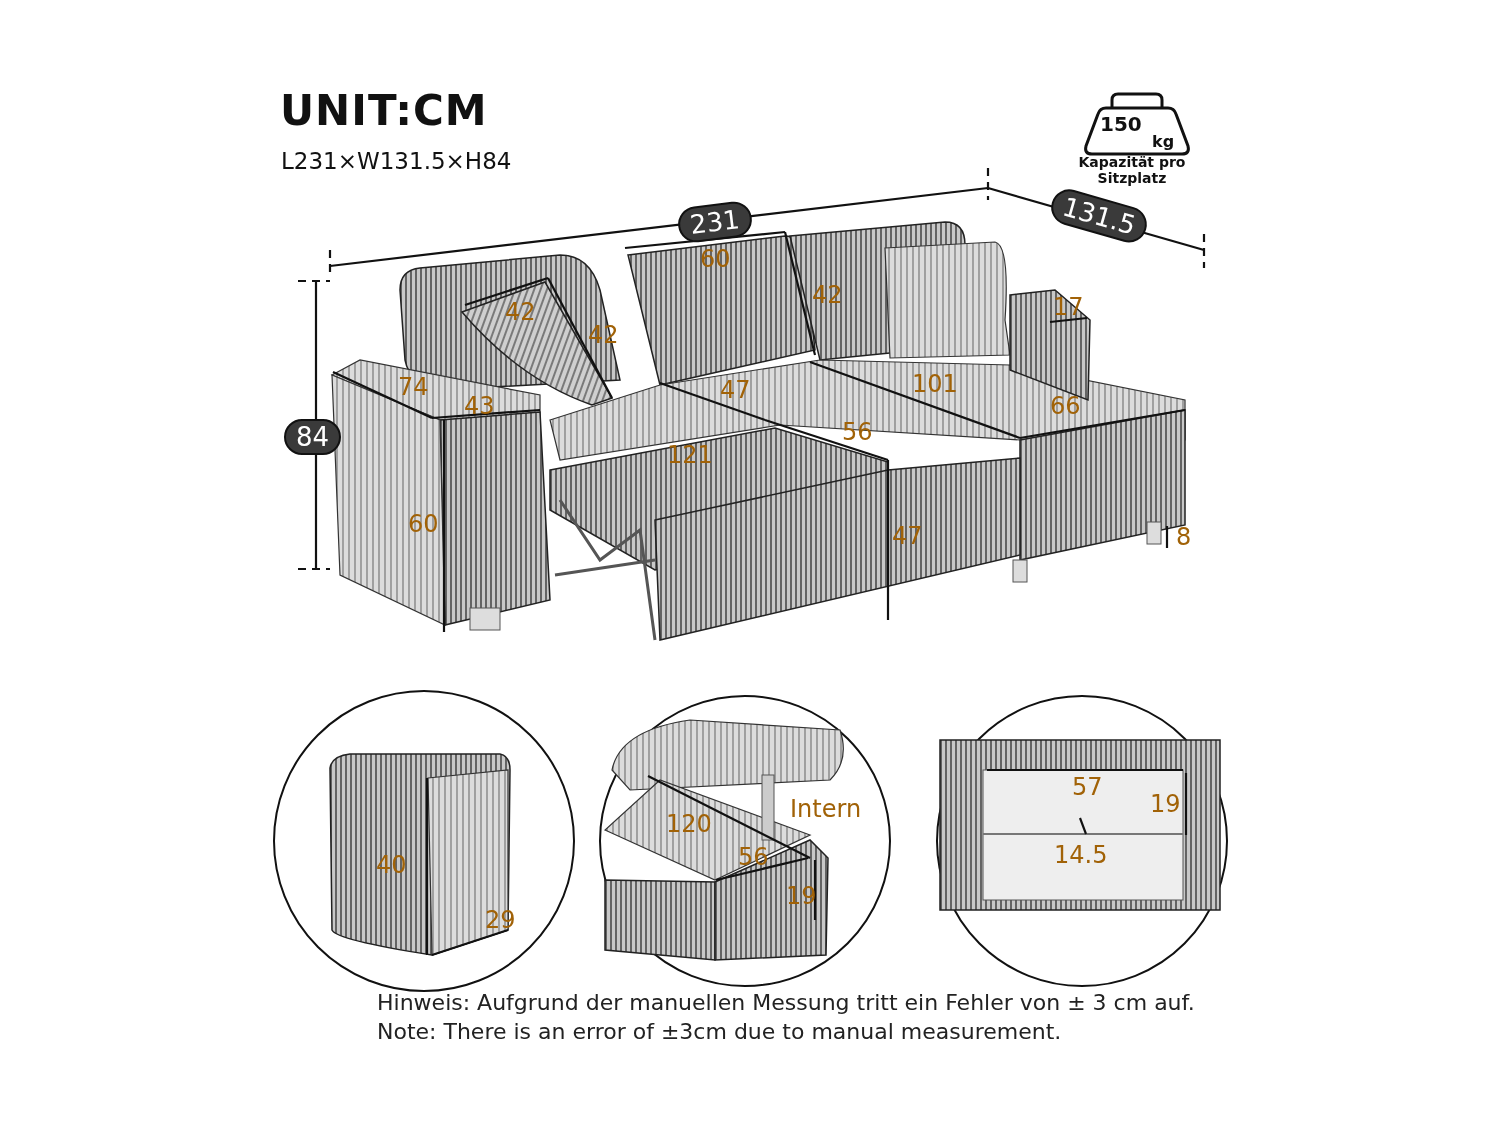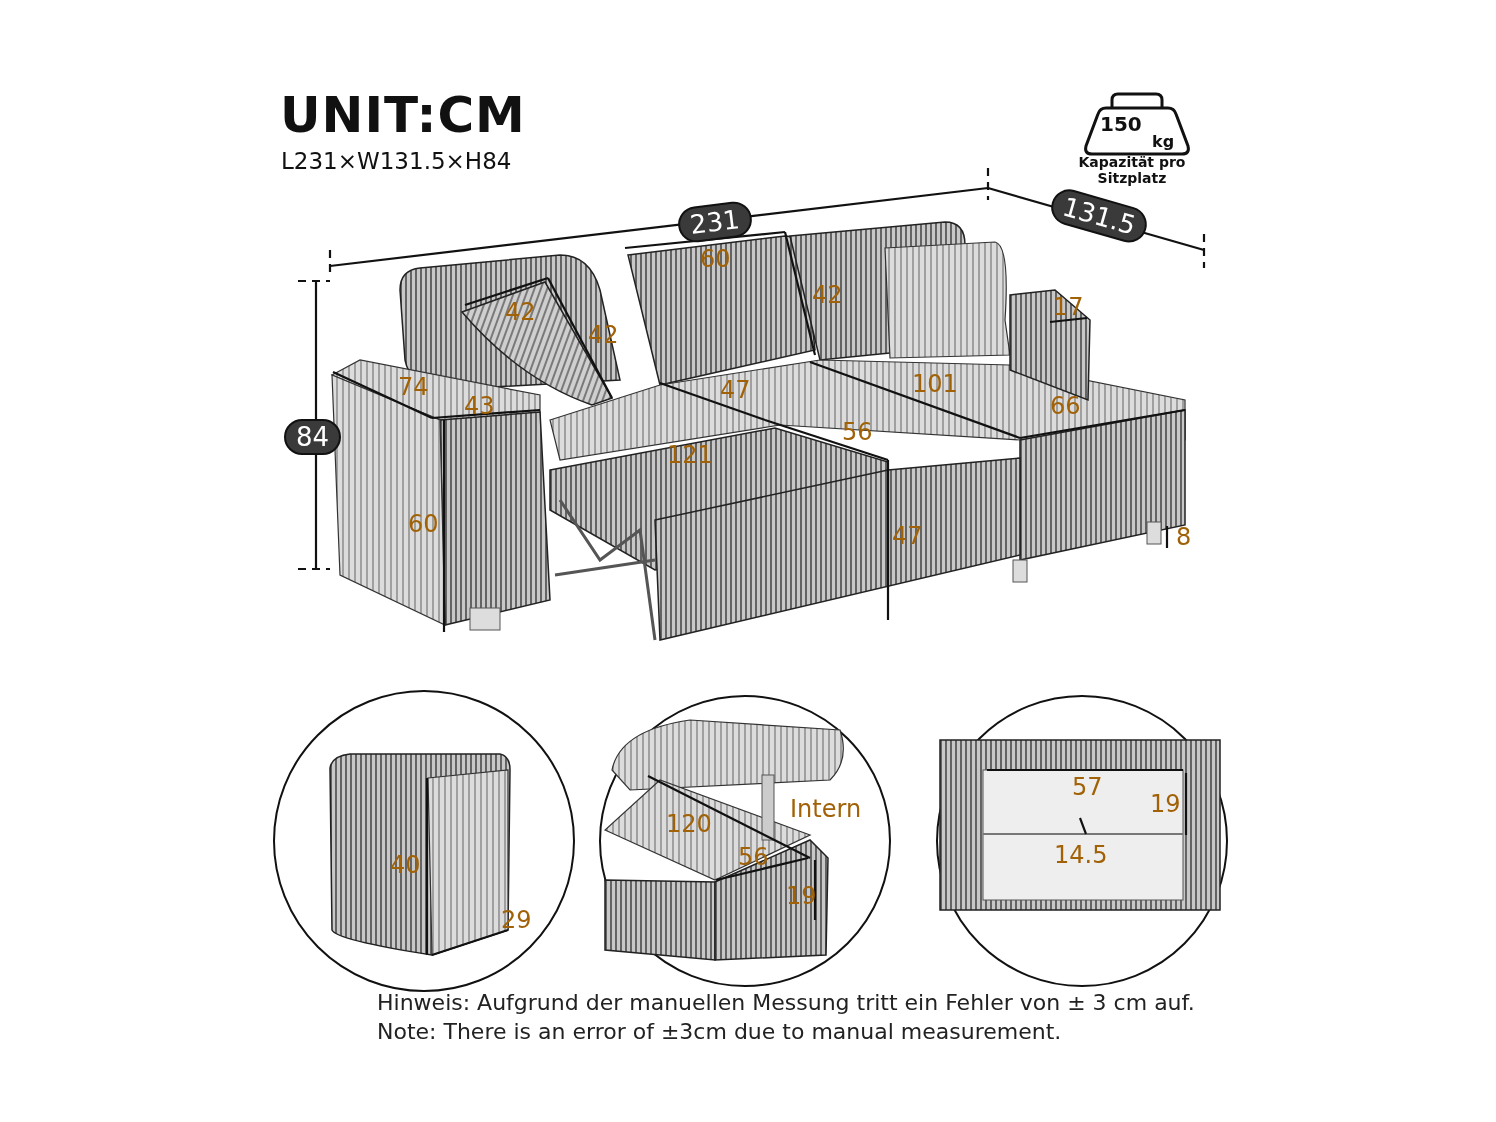--- a/index.html
+++ b/index.html
@@ -1,19 +1,19 @@
 <!DOCTYPE html>
 <html><head>
 <meta charset="utf-8">
 <style>
   html, body { margin: 0; padding: 0; background: #ffffff; }
   body { width: 1496px; height: 1122px; position: relative; overflow: hidden;
          font-family: "DejaVu Sans", "Liberation Sans", sans-serif; color: #111; }
   .abs { position: absolute; }
-  .title { left: 280px; top: 86px; font-size: 50px; font-weight: bold; letter-spacing: 1px; color: #111; }
+  .title { left: 280px; top: 86px; font-size: 42px; font-weight: bold; letter-spacing: 1px; color: #111; }
   .subtitle { left: 281px; top: 148px; font-size: 23px; color: #111; }
   .weight-box { left: 1040px; top: 80px; width: 200px; height: 100px; }
   .weight-caption { left: 1046px; top: 154px; width: 172px; text-align: center; font-size: 14px; font-weight: bold; }
   .dim { position: absolute; font-size: 24px; color: #a16207; line-height: 1; }
   .pill { position: absolute; background: #3a3a3a; color: #fff; border-radius: 18px; border: 2px solid #111;
           font-size: 26px; line-height: 32px; padding: 0 10px; text-align: center; }
   .note { left: 377px; font-size: 22px; color: #222; }
   svg { position: absolute; left: 0; top: 0; }
   .stripe { fill: url(#cord); stroke: #222; stroke-width: 1.5; }
   .stripe-light { fill: url(#cordLight); stroke: #333; stroke-width: 1.2; }
@@ -144,22 +144,22 @@
 <div class="dim" style="left:408px;top:512px;">60</div>
 <div class="dim" style="left:720px;top:378px;">47</div>
 <div class="dim" style="left:912px;top:372px;">101</div>
 <div class="dim" style="left:1050px;top:394px;">66</div>
 <div class="dim" style="left:1053px;top:295px;">17</div>
 <div class="dim" style="left:667px;top:443px;">121</div>
 <div class="dim" style="left:842px;top:420px;">56</div>
 <div class="dim" style="left:892px;top:524px;">47</div>
 <div class="dim" style="left:1176px;top:525px;">8</div>
 
-<div class="dim" style="left:390px;top:853px;text-align:center;">40</div>
-<div class="dim" style="left:477px;top:908px;padding-left:24px;">29</div>
+<div class="dim" style="left:376px;top:853px;text-align:center;">40</div>
+<div class="dim" style="left:461px;top:908px;padding-left:24px;">29</div>
 
 <div class="dim" style="left:790px;top:797px;">Intern</div>
 <div class="dim" style="left:666px;top:812px;">120</div>
 <div class="dim" style="left:738px;top:845px;">56</div>
 <div class="dim" style="left:786px;top:884px;">19</div>
 
 <div class="dim" style="left:1072px;top:775px;">57</div>
 <div class="dim" style="left:1150px;top:792px;">19</div>
 <div class="dim" style="left:1054px;top:843px;">14.5</div>
 

